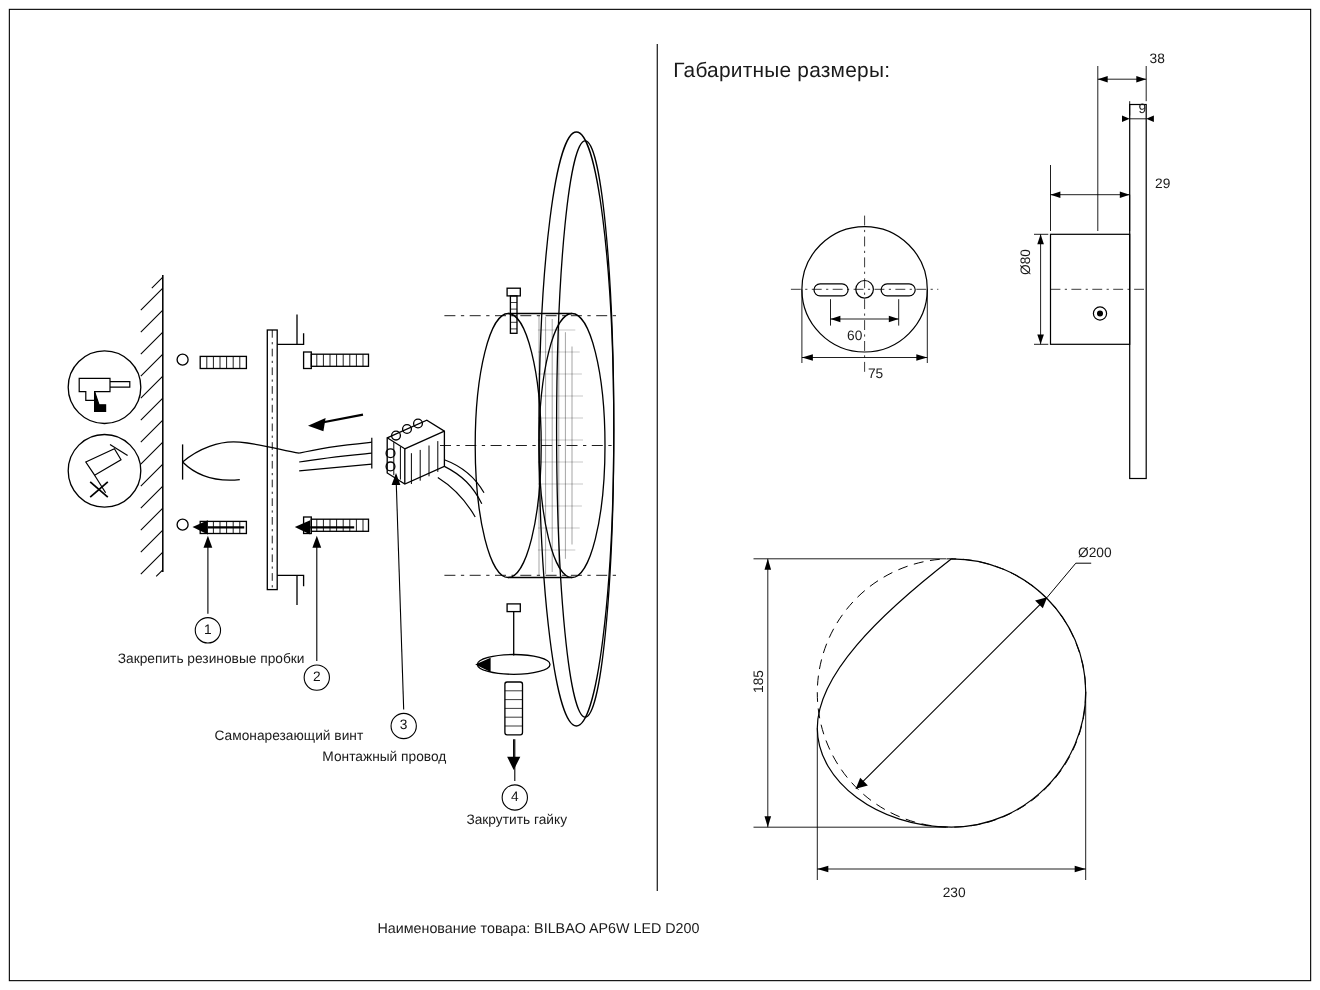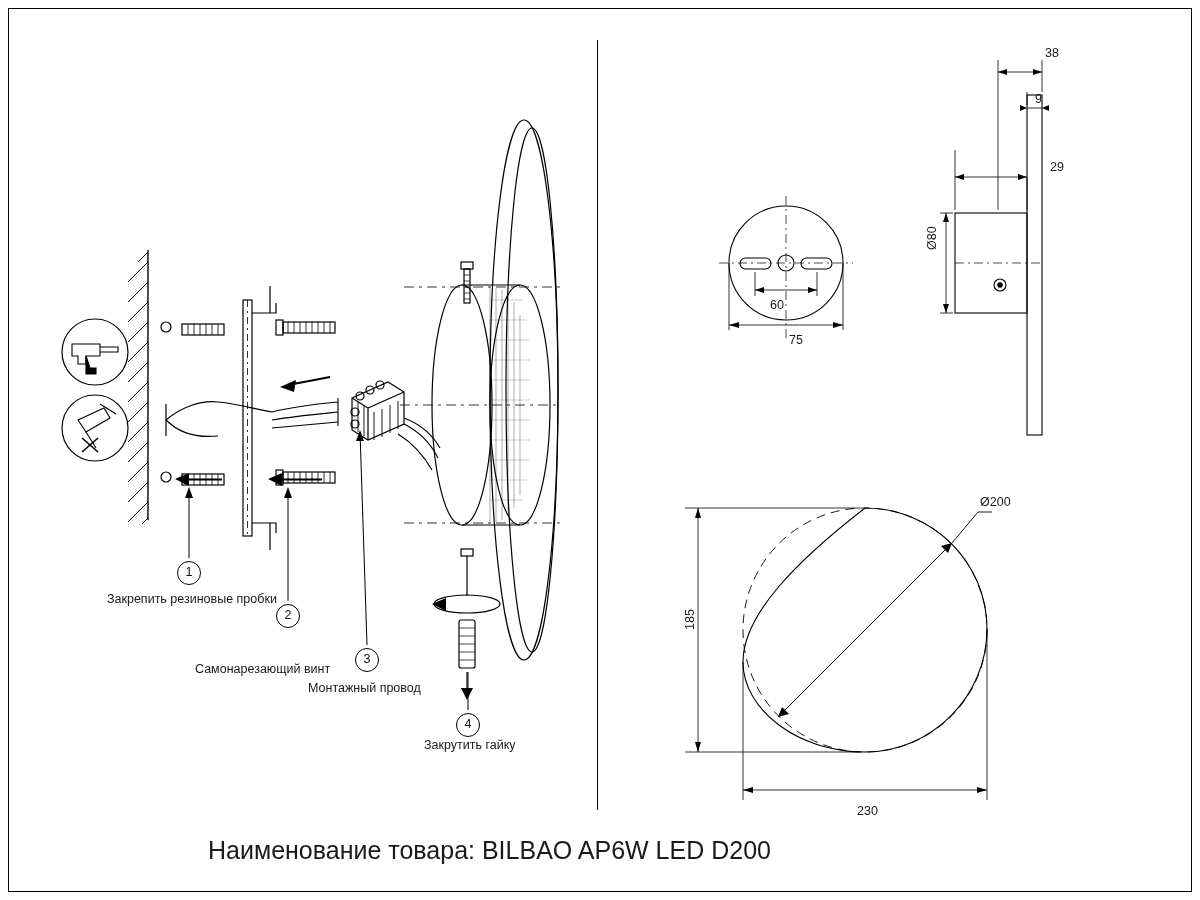--- a/index.html
+++ b/index.html
@@ -46,33 +46,33 @@
   }
   #title-assembly { left: 50px; top: 54px; }
   #title-dims { left: 612px; top: 54px; }
 
   .product-name {
     position: absolute;
     left: 0;
     top: 836px;
     width: 979px;
     text-align: center;
-    font-size: 25px;
+    font-size: 13px;
     color: #1a1a1a;
   }
 
   .caption {
     position: absolute;
     font-size: 12.5px;
     color: #1a1a1a;
     white-space: nowrap;
   }
   #cap-1 { left: 75px; top: 592px; margin-left: 32px; }
   #cap-2 { left: 195px; top: 662px; }
-  #cap-3 { left: 308px; top: 681px; }
+  #cap-3 { left: 293px; top: 681px; }
   #cap-4 { left: 424px; top: 738px; }
 
   .callout {
     position: absolute;
     width: 24px; height: 24px;
     border: 1.4px solid #000;
     border-radius: 50%;
     box-sizing: border-box;
     font-size: 12.5px;
     line-height: 21px;
@@ -104,20 +104,21 @@
 </style>
 </head>
 <body>
 
 <div class="sheet">
 
   <div class="border-frame"></div>
   <div class="divider-v"></div>
 
 
+  <div class="section-title" id="title-dims">Габаритные размеры:</div>
 
   <svg class="art" width="600" height="830" viewBox="0 0 600 830">
     <g stroke="#000" fill="none" stroke-width="1.2">
 
       <line x1="148" y1="250" x2="148" y2="520" stroke-width="1.4"></line>
       <g stroke-width="1">
         <line x1="148" y1="262" x2="128" y2="282"></line>
         <line x1="148" y1="282" x2="128" y2="302"></line>
         <line x1="148" y1="302" x2="128" y2="322"></line>
         <line x1="148" y1="322" x2="128" y2="342"></line>

